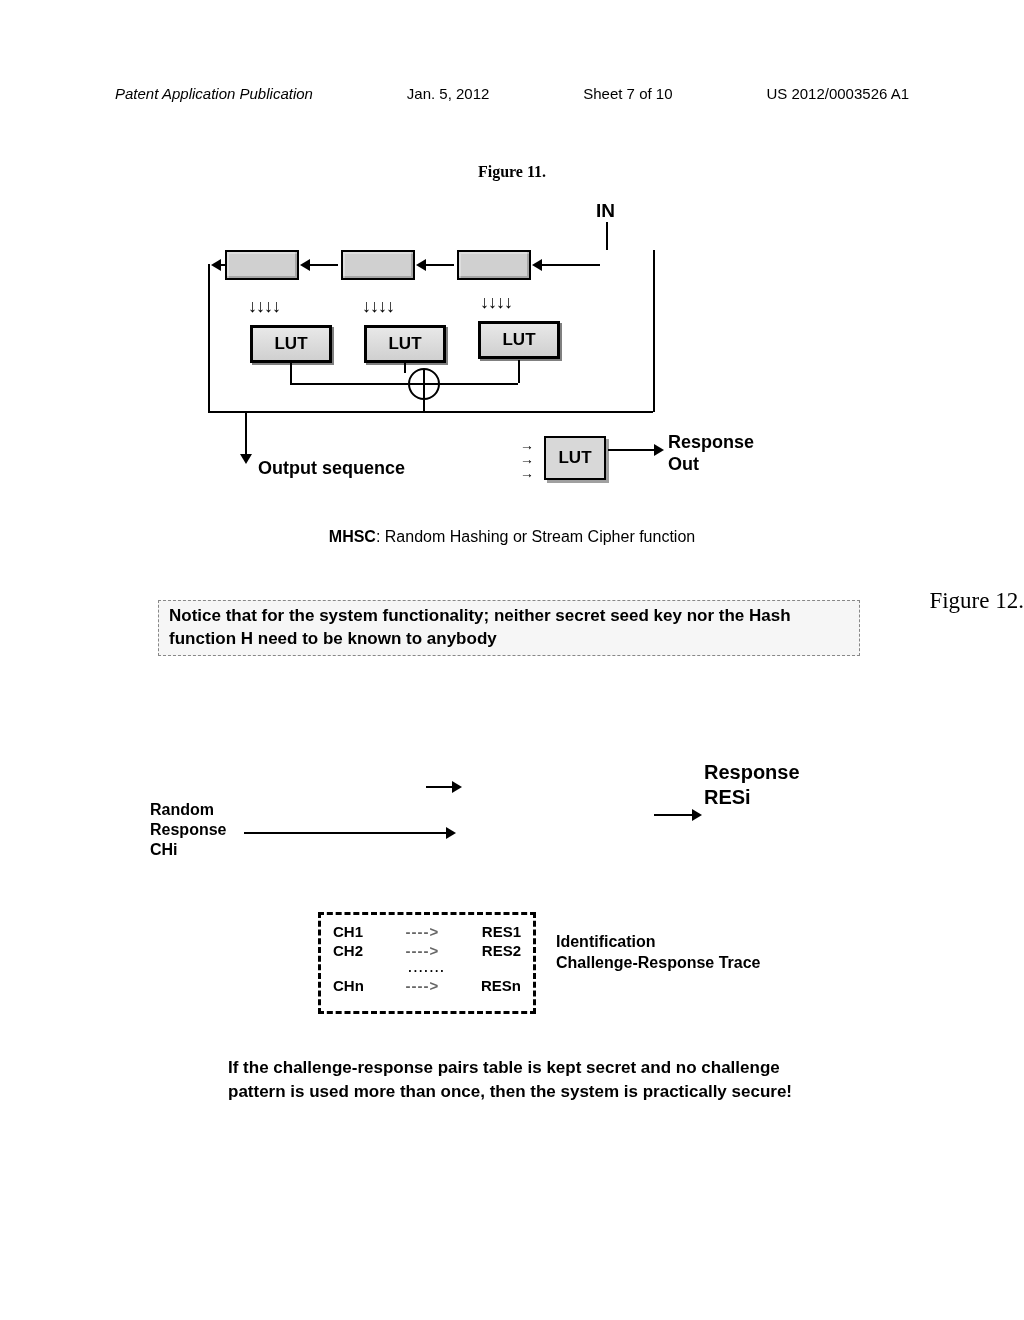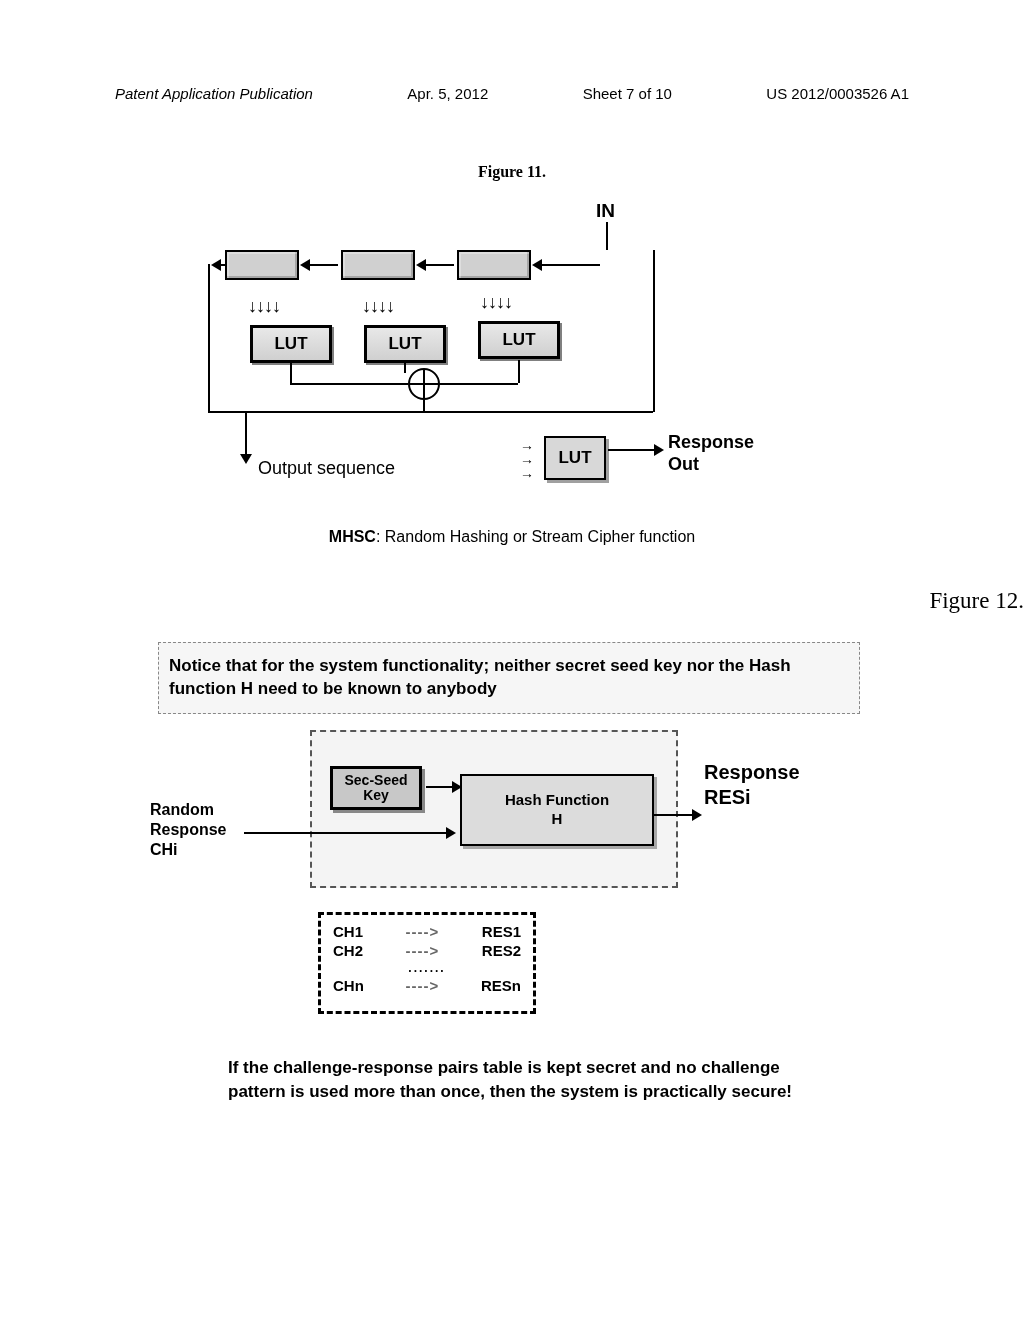--- a/index.html
+++ b/index.html
@@ -126,21 +126,21 @@
   .line-h { position: absolute; height: 2px; background: #000; }
   .line-v { position: absolute; width: 2px; background: #000; }
   .arrow-r::after { content: ""; position: absolute; right: -8px; top: -5px; border-left: 10px solid #000; border-top: 6px solid transparent; border-bottom: 6px solid transparent; }
   .arrow-l::after { content: ""; position: absolute; left: -8px; top: -5px; border-right: 10px solid #000; border-top: 6px solid transparent; border-bottom: 6px solid transparent; }
   .arrow-d::after { content: ""; position: absolute; bottom: -8px; left: -5px; border-top: 10px solid #000; border-left: 6px solid transparent; border-right: 6px solid transparent; }
 
   .out-seq-label {
     position: absolute;
     top: 258px;
     left: 88px;
-    font-weight: normal;
+    font-weight: bold;
     font-size: 18px;
   }
   .alt-out-label {
     position: absolute;
     top: 232px;
     left: 498px;
     font-weight: bold;
     font-size: 18px;
     line-height: 1.2;
   }
@@ -184,26 +184,26 @@
     left: 0;
     width: 100%;
     text-align: right;
     font-family: "Times New Roman", serif;
     font-size: 23px;
     font-weight: normal;
   }
 
   .notice-box {
     position: absolute;
-    top: 642px;
+    top: 600px;
     left: 158px;
     width: 702px;
     border: 1px dashed #888;
     background: #f6f6f6;
-    padding: 12px 10px;
+    padding: 4px 10px;
     font-weight: bold;
     font-size: 17px;
     line-height: 1.35;
   }
 
   .fig12 {
     position: absolute;
     top: 720px;
     left: 150px;
     width: 720px;
@@ -300,21 +300,21 @@
     font-weight: bold;
     font-size: 17px;
     line-height: 1.4;
   }
 </style>
 </head>
 <body>
 
 <div class="header">
   <span class="header-left">Patent Application Publication</span>
-  <span>Apr. 5, 2012</span>
+  <span>Jan. 5, 2012</span>
   <span>Sheet 7 of 10</span>
   <span class="header-right">US 2012/0003526 A1</span>
 </div>
 
 <div class="fig11-title">Figure 11.</div>
 
 <div class="fig11">
   <div class="in-label">IN</div>
   <div class="in-line"></div>
 
@@ -374,26 +374,20 @@
 
 <div class="notice-box">Notice that for the system functionality; neither secret seed key nor the Hash function H need to be known to anybody</div>
 
 <div class="fig12">
   <div class="rand-ch-label">
     <span>Random</span><br>
     <span>Response</span><br>
     <span>CHi</span>
   </div>
 
-  <div class="hash-outer">
-    <div class="seed-box">Sec-Seed Key</div>
-    <div class="hash-box">
-      <span>Hash Function<br>H</span>
-    </div>
-  </div>
 
   <div class="line-h arrow-r" style="top:66px; left:276px; width:28px;"></div>
 
   <div class="line-h arrow-r" style="top:112px; left:94px; width:204px;"></div>
 
   <div class="line-h arrow-r" style="top:94px; left:504px; width:40px;"></div>
 
   <div class="resp-label">
     <span>Response</span><br>
     <span>RESi</span>
@@ -411,15 +405,19 @@
       <span>RES2</span>
     </div>
     <div class="dots-row">.......</div>
     <div class="table-row">
       <span>CHn</span>
       <span class="mid">----&gt;</span>
       <span>RESn</span>
     </div>
   </div>
 
+  <div class="ident-label">
+    <span>Identification</span><br>
+    <span>Challenge-Response Trace</span>
+  </div>
 </div>
 
 <div class="footer-text">If the challenge-response pairs table is kept secret and no challenge pattern is used more than once, then the system is practically secure!</div>
 
 </body></html>

